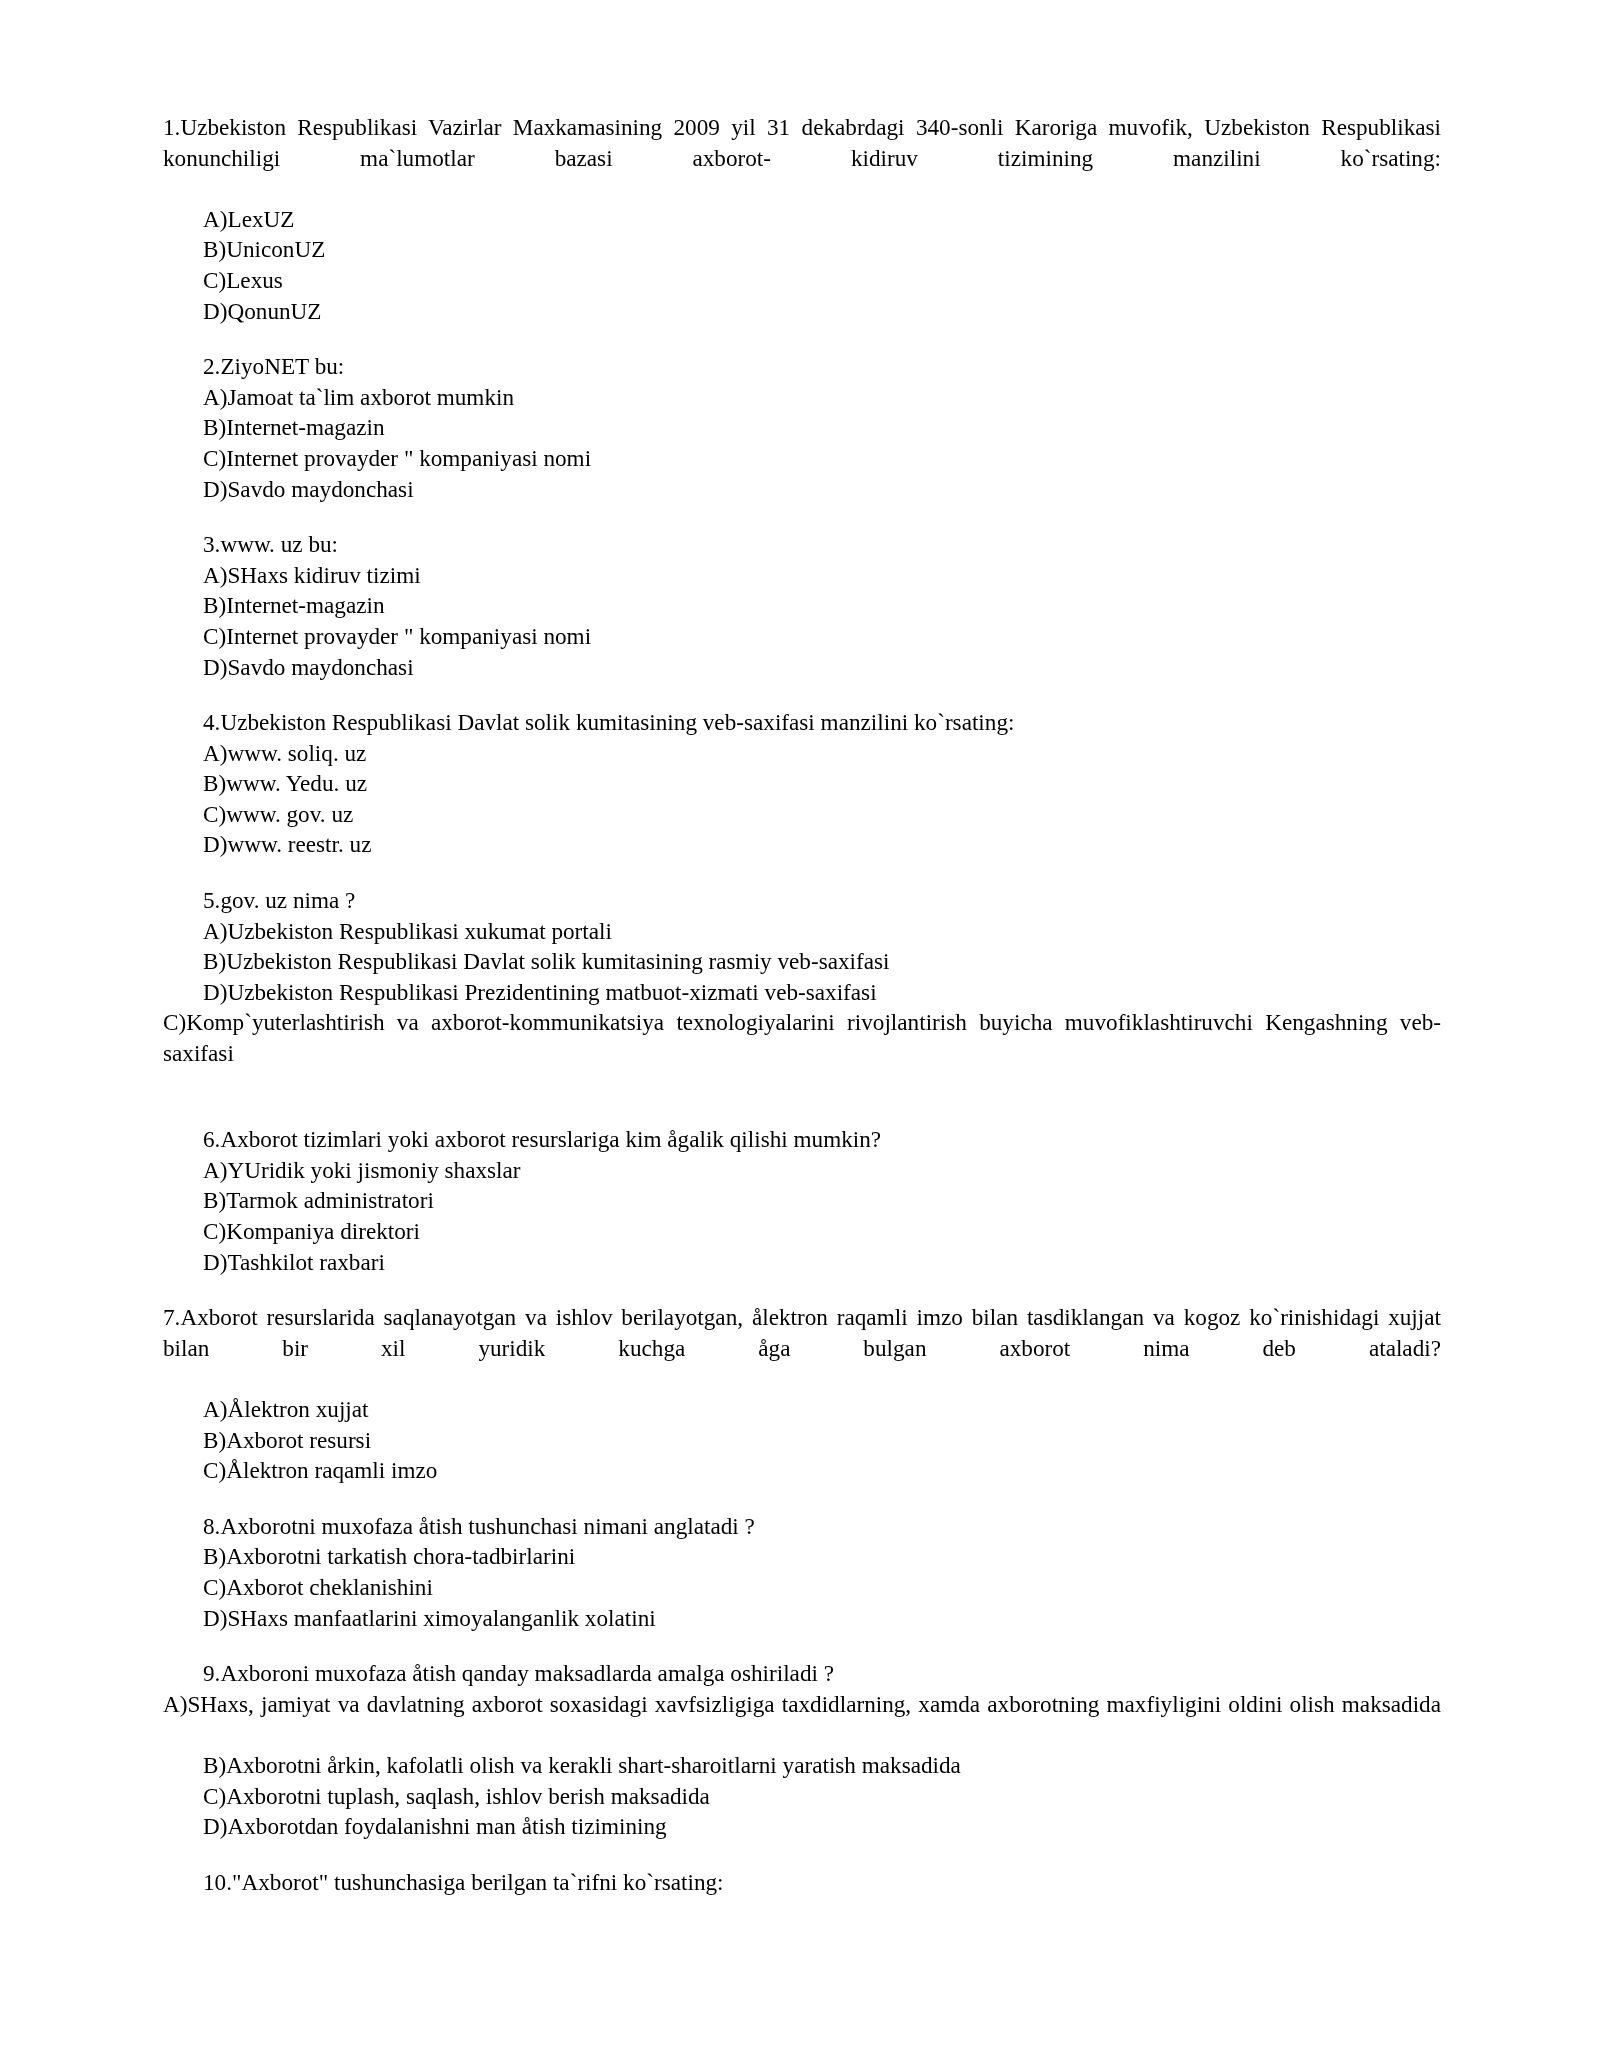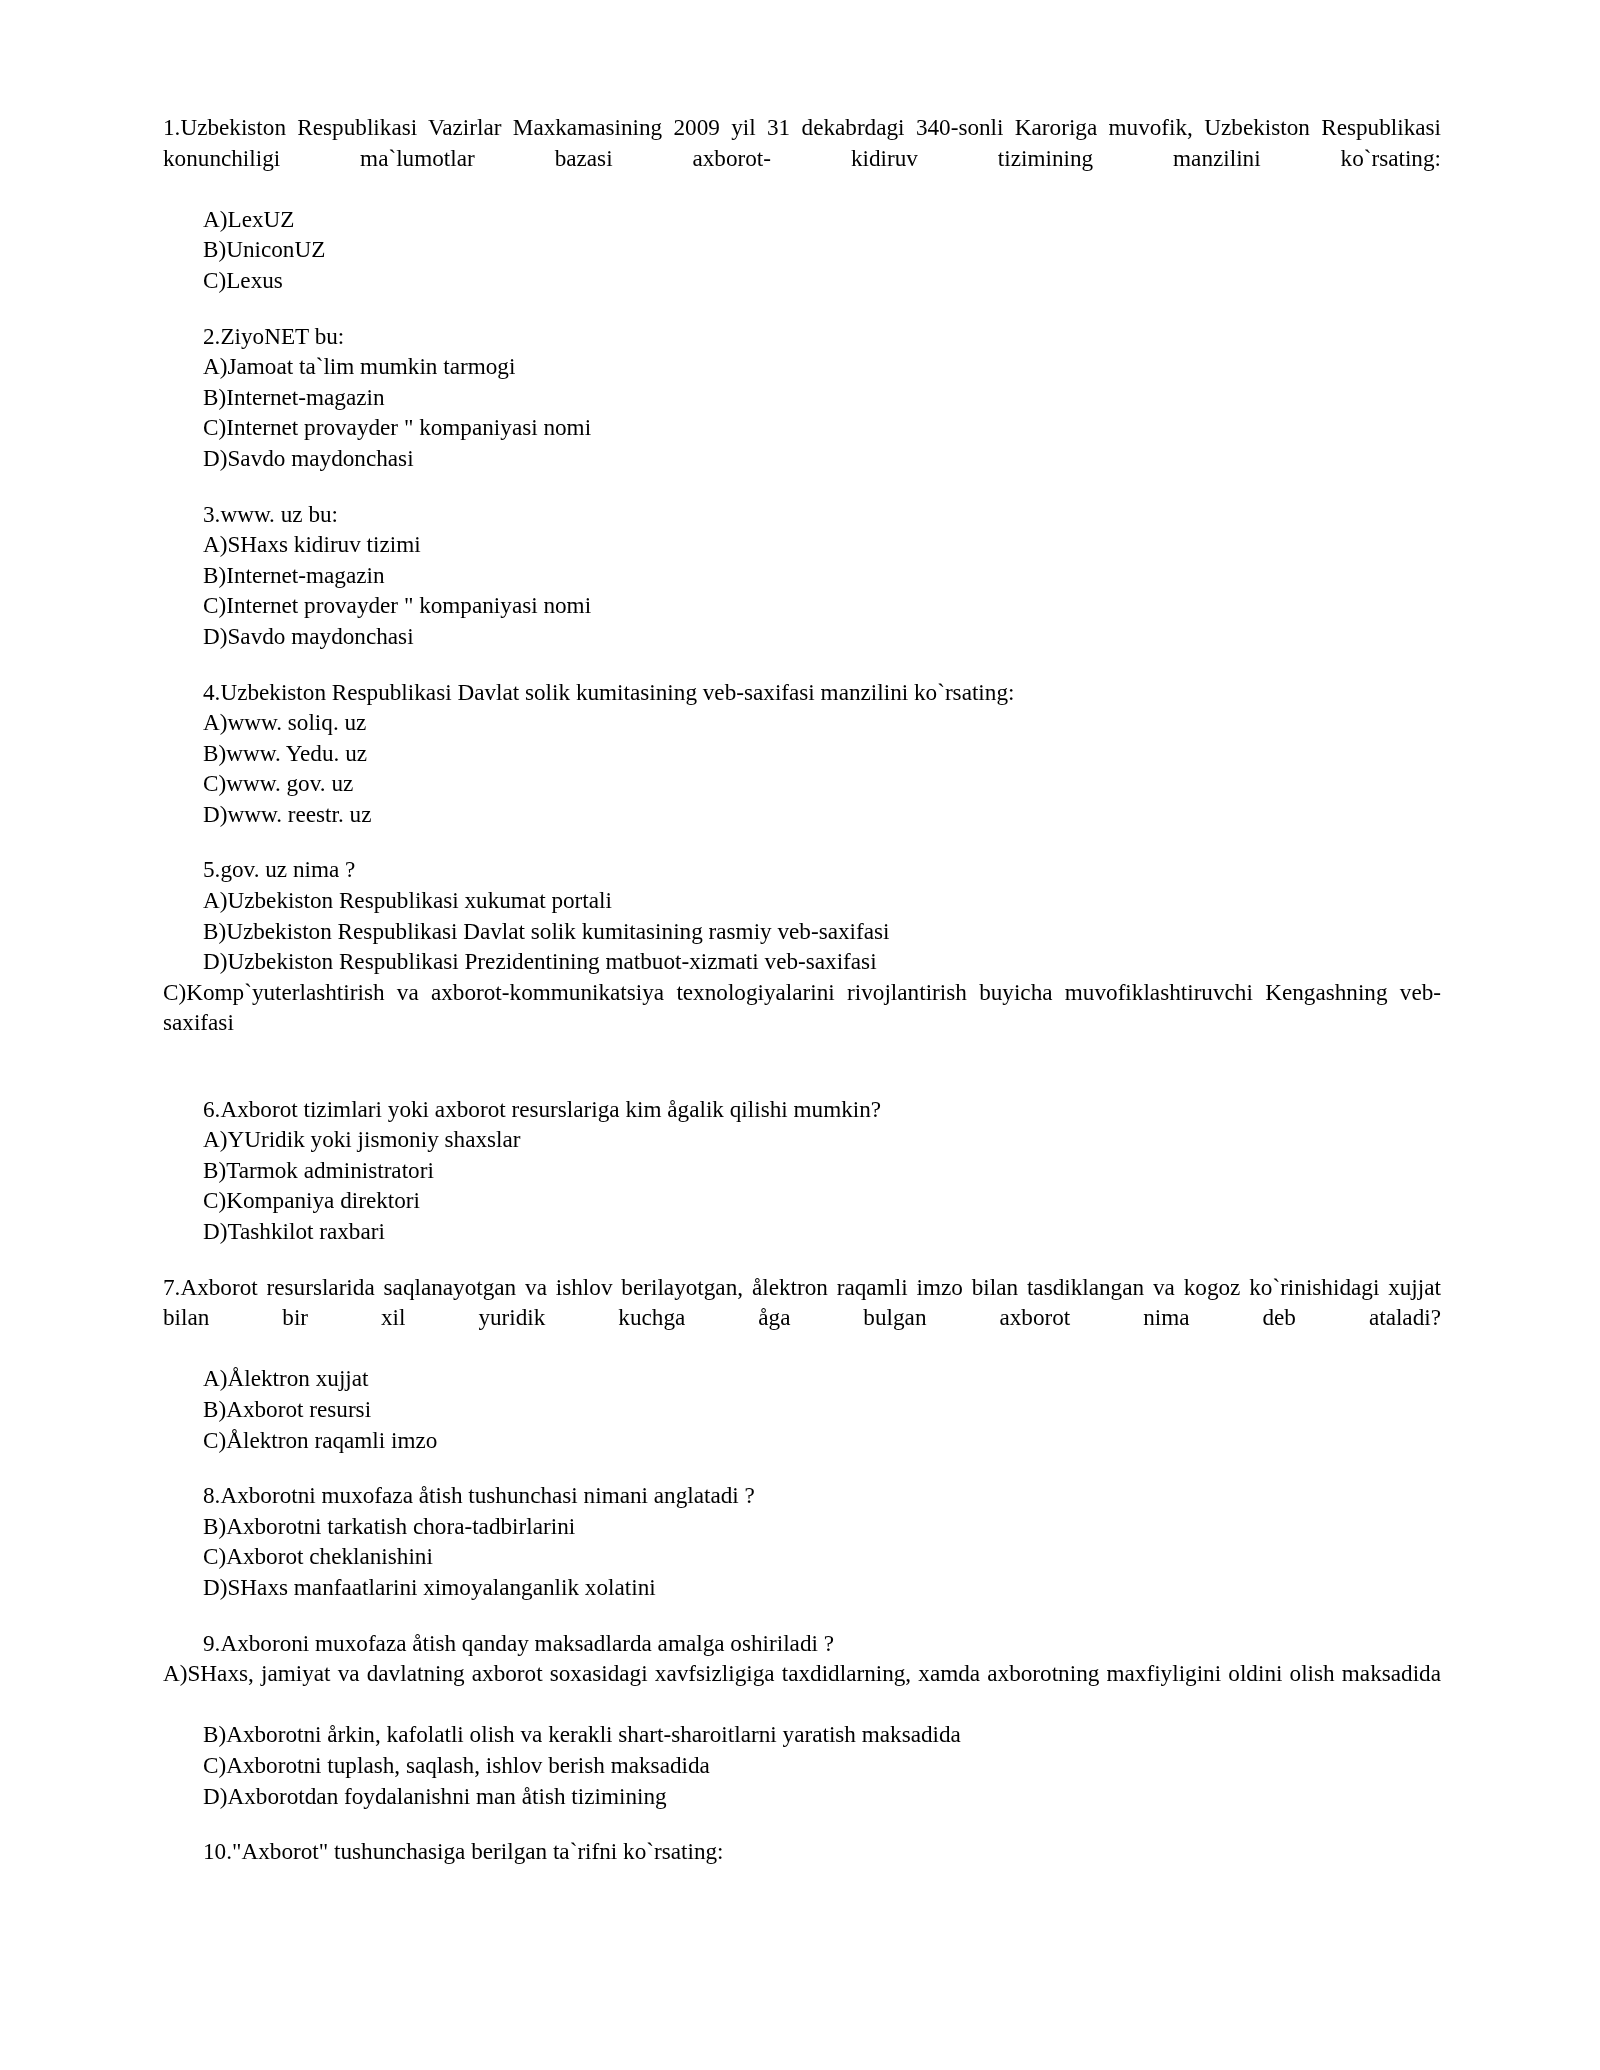--- a/index.html
+++ b/index.html
@@ -62,24 +62,25 @@
 </head>
 <body>
 
 <div class="page">
   <div class="content" id="quiz-body">
       <div class="qblock">
         <p class="line just">1.Uzbekiston Respublikasi Vazirlar Maxkamasining 2009 yil 31 dekabrdagi 340-sonli Karoriga muvofik, Uzbekiston Respublikasi konunchiligi ma`lumotlar bazasi axborot- kidiruv tizimining manzilini ko`rsating:</p>
         <p class="line nowrapline">A)LexUZ</p>
         <p class="line nowrapline">B)UniconUZ</p>
         <p class="line nowrapline">C)Lexus</p>
+        <p class="line nowrapline">D)QonunUZ</p>
       </div>
       <div class="qblock">
         <p class="line nowrapline">2.ZiyoNET bu:</p>
-        <p class="line nowrapline">A)Jamoat ta`lim mumkin tarmogi</p>
+        <p class="line nowrapline">A)Jamoat ta`lim axborot mumkin</p>
         <p class="line nowrapline">B)Internet-magazin</p>
         <p class="line nowrapline">C)Internet provayder " kompaniyasi nomi</p>
         <p class="line nowrapline">D)Savdo maydonchasi</p>
       </div>
       <div class="qblock">
         <p class="line nowrapline">3.www. uz bu:</p>
         <p class="line nowrapline">A)SHaxs kidiruv tizimi</p>
         <p class="line nowrapline">B)Internet-magazin</p>
         <p class="line nowrapline">C)Internet provayder " kompaniyasi nomi</p>
         <p class="line nowrapline">D)Savdo maydonchasi</p>

